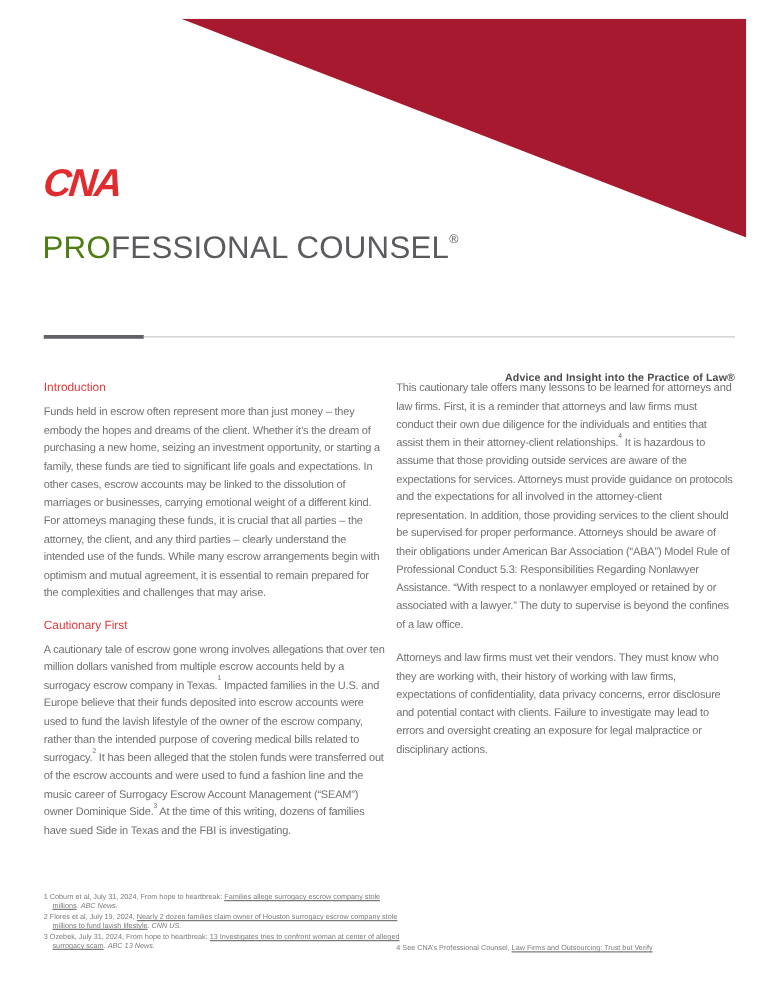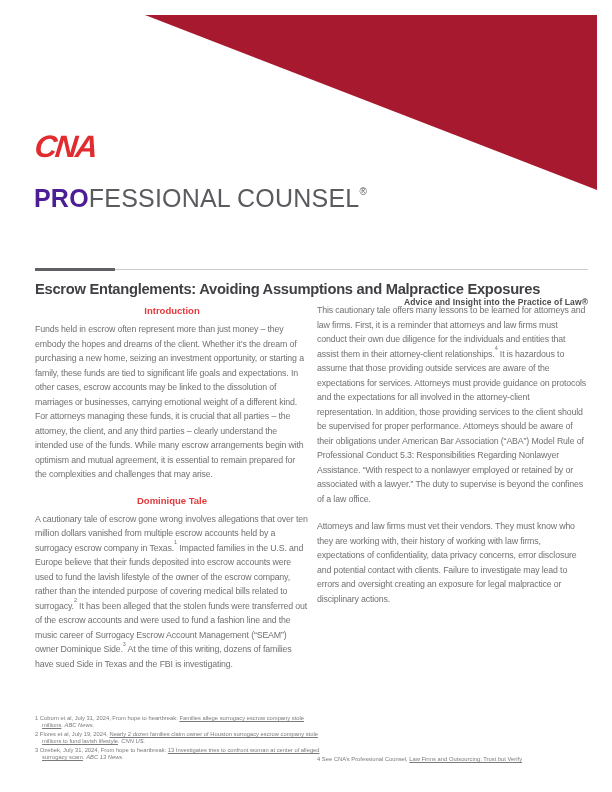--- a/index.html
+++ b/index.html
@@ -18,40 +18,40 @@
   .logo{
     position:absolute;left:33px;top:129px;
     font-size:31px;font-weight:800;font-style:italic;
     letter-spacing:-2px;color:#E02C2F;
     transform:skewX(-6deg);transform-origin:left bottom;
   }
   .wordmark{
     position:absolute;left:34px;top:184px;
     font-size:25px;color:#5A5B5F;letter-spacing:0.2px;white-space:nowrap;
   }
-  .wm-bold{font-weight:700;color:#4c1d95;}
+  .wm-bold{font-weight:400;color:#4d7c0f;}
   .wm-reg{font-size:10px;vertical-align:12px;color:#5A5B5F;}
   .tagline{
     position:absolute;right:24px;top:249px;
     font-size:8.5px;font-weight:700;color:#4A4B4E;letter-spacing:0.1px;margin-top:48px;
   }
   .rule{position:absolute;left:35px;right:24px;top:268px;height:3px;}
   .rule-dark{position:absolute;left:0;top:0;width:80px;height:2.5px;background:#606164;}
   .rule-light{position:absolute;left:80px;right:0;top:1px;height:1px;background:#C9CACB;}
   .article-title{
     position:absolute;left:35px;top:280px;width:560px;margin:0;
     font-size:15.5px;font-weight:700;color:#404144;letter-spacing:-0.3px;
     white-space:nowrap;
   }
   .title-inner{display:inline-block;transform:scaleX(0.95);transform-origin:left center;}
   .col{position:absolute;width:274px;}
   .col-left{left:35px;top:305px;}
   .col-right{left:317px;top:303px;width:271px;}
   .sec{
-    margin:0 0 6px;font-size:9.5px;font-weight:700;color:#E3383C;letter-spacing:0;text-align:center;
+    margin:0 0 6px;font-size:9.5px;font-weight:400;color:#E3383C;letter-spacing:0;
   }
   .sec + .body{margin-top:0;}
   .body{
     margin:0 0 13px;font-size:8.8px;line-height:14.5px;color:#707174;
     letter-spacing:-0.15px;
   }
   .body sup{
     font-size:0.62em;line-height:0;position:relative;top:-0.45em;color:#707174;
   }
   .tale-gap{margin-top:3px;}
@@ -79,26 +79,25 @@
 
   <div class="wordmark"><span class="wm-bold">PRO</span><span>FESSIONAL COUNSEL</span><span class="wm-reg">®</span></div>
 
   <div class="tagline">Advice and Insight into the Practice of Law®</div>
 
   <div class="rule">
     <span class="rule-dark"></span>
     <span class="rule-light"></span>
   </div>
 
-  <h1 class="article-title"><span class="title-inner">Escrow Entanglements: Avoiding Assumptions and Malpractice Exposures</span></h1>
 
   <div class="col col-left">
     <h2 class="sec">Introduction</h2>
     <p class="body">Funds held in escrow often represent more than just money – they embody the hopes and dreams of the client. Whether it’s the dream of purchasing a new home, seizing an investment opportunity, or starting a family, these funds are tied to significant life goals and expectations. In other cases, escrow accounts may be linked to the dissolution of marriages or businesses, carrying emotional weight of a different kind. For attorneys managing these funds, it is crucial that all parties – the attorney, the client, and any third parties – clearly understand the intended use of the funds. While many escrow arrangements begin with optimism and mutual agreement, it is essential to remain prepared for the complexities and challenges that may arise.</p>
-    <h2 class="sec tale-gap">Dominique Tale</h2>
+    <h2 class="sec tale-gap">Cautionary First</h2>
     <p class="body"><span>A cautionary tale of escrow gone wrong involves allegations that over ten million dollars vanished from multiple escrow accounts held by a surrogacy escrow company in Texas.</span><sup>1</sup><span> Impacted families in the U.S. and Europe believe that their funds deposited into escrow accounts were used to fund the lavish lifestyle of the owner of the escrow company, rather than the intended purpose of covering medical bills related to surrogacy.</span><sup>2</sup><span> It has been alleged that the stolen funds were transferred out of the escrow accounts and were used to fund a fashion line and the music career of Surrogacy Escrow Account Management (“SEAM”) owner Dominique Side.</span><sup>3</sup><span> At the time of this writing, dozens of families have sued Side in Texas and the FBI is investigating.</span></p>
   </div>
 
   <div class="col col-right">
     <p class="body"><span>This cautionary tale offers many lessons to be learned for attorneys and law firms. First, it is a reminder that attorneys and law firms must conduct their own due diligence for the individuals and entities that assist them in their attorney-client relationships.</span><sup>4</sup><span> It is hazardous to assume that those providing outside services are aware of the expectations for services. Attorneys must provide guidance on protocols and the expectations for all involved in the attorney-client representation. In addition, those providing services to the client should be supervised for proper performance. Attorneys should be aware of their obligations under American Bar Association (“ABA”) Model Rule of Professional Conduct 5.3: Responsibilities Regarding Nonlawyer Assistance. “With respect to a nonlawyer employed or retained by or associated with a lawyer.” The duty to supervise is beyond the confines of a law office.</span></p>
     <p class="body">Attorneys and law firms must vet their vendors. They must know who they are working with, their history of working with law firms, expectations of confidentiality, data privacy concerns, error disclosure and potential contact with clients. Failure to investigate may lead to errors and oversight creating an exposure for legal malpractice or disciplinary actions.</p>
   </div>
 
   <div class="footnotes-left">
     <div class="fn"><span class="fn-num">1</span><span> Coburn et al, July 31, 2024, From hope to heartbreak: </span><a class="fn-link">Families allege surrogacy escrow company stole millions</a><span>. </span><span class="fn-src">ABC News.</span></div>

